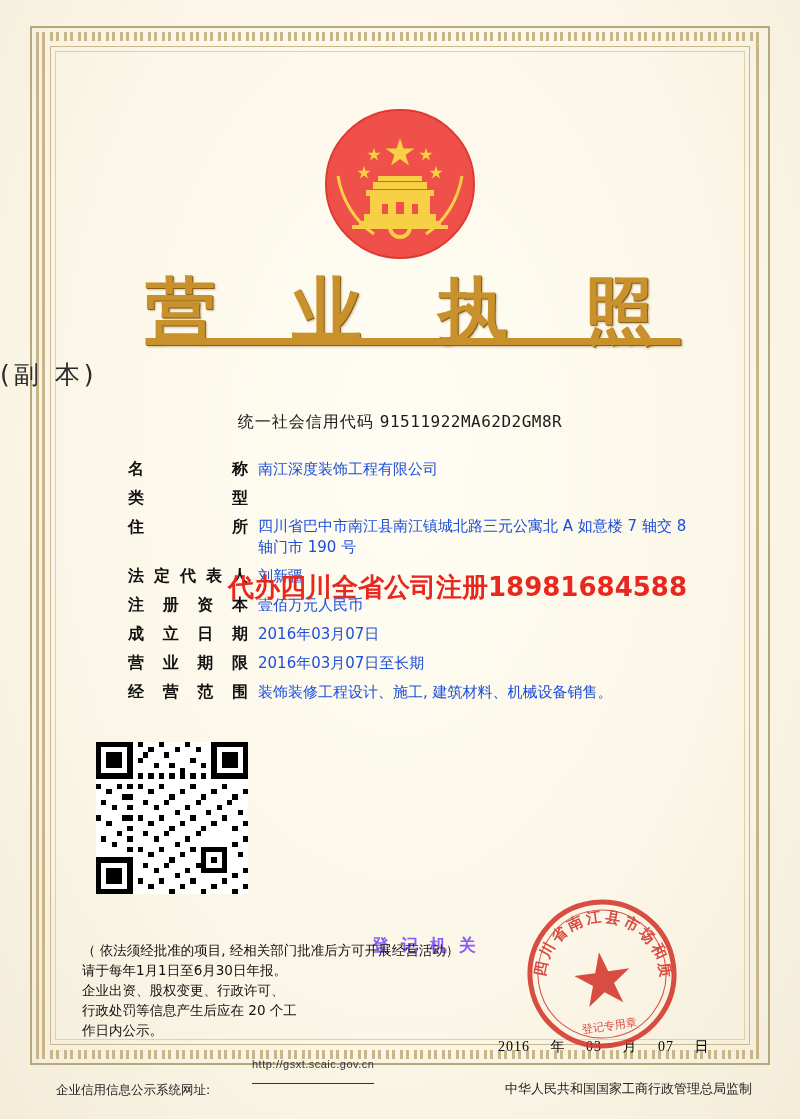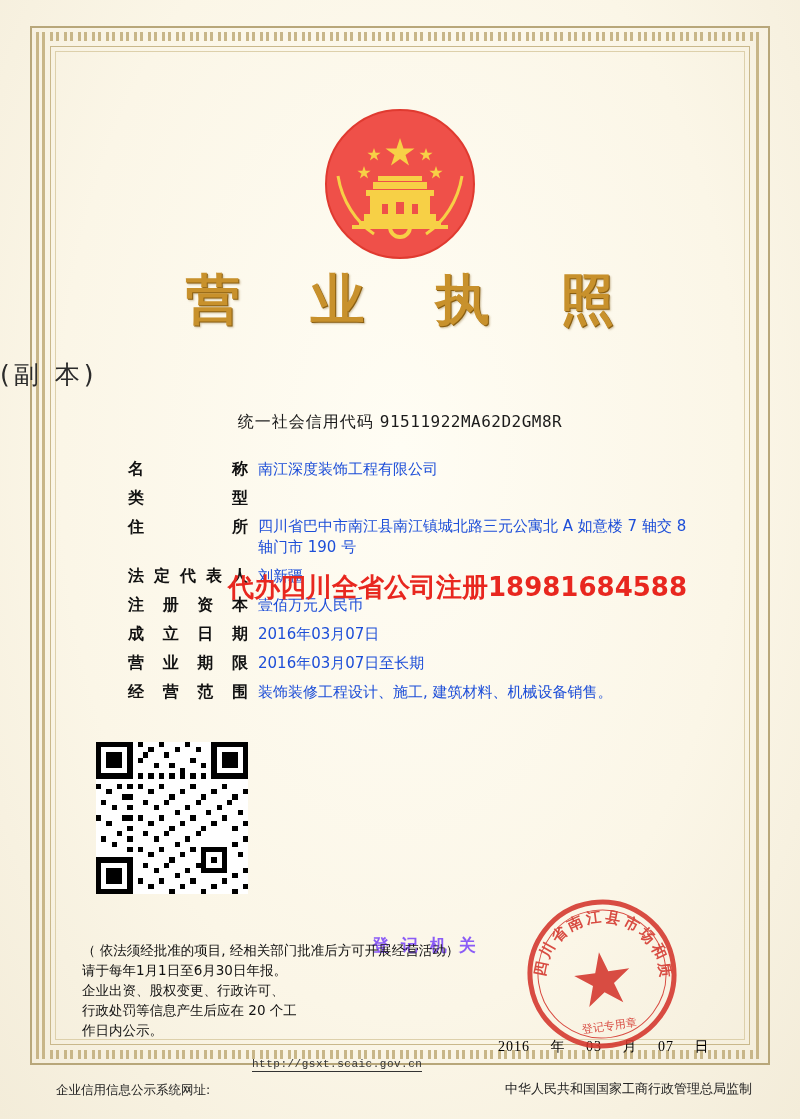--- a/index.html
+++ b/index.html
@@ -75,26 +75,27 @@
   }
 
   
   .title {
     position: absolute;
     top: 264px;
     left: 0;
     right: 0;
     text-align: center;
     font-family: "DejaVu Sans", "Liberation Sans", sans-serif;
-    font-size: 54px;
+    font-size: 70px;
     font-weight: bold;
     letter-spacing: 26px;
     text-indent: 26px;
     color: #c8912c;
     text-shadow: 1px 1px 0 #8a5f12, 2px 2px 2px rgba(120,80,10,.35);
+    text-decoration: underline;
   }
   .subtitle {
     position: absolute;
     top: 358px;
     left: 0;
     right: 0;
     font-family: "DejaVu Sans", "Liberation Sans", sans-serif;
     font-size: 25px;
     color: #2b2b2b;
     letter-spacing: 4px;
@@ -216,26 +217,26 @@
     color: #111;
     line-height: 20px;
   }
   .notes div { white-space: nowrap; }
 
   
   .footer-url {
     position: absolute;
     left: 252px;
     top: 1058px;
-    font-family: Liberation Mono, monospace;
+    font-family: Liberation Sans, sans-serif;
     font-size: 11px;
     color: #333;
     letter-spacing: 0.5px;
     border-bottom: 1px solid #333;
-    padding-bottom: 1px;
+    padding-bottom: 13px;
   }
   .footer-left {
     position: absolute;
     left: 56px;
     top: 1082px;
     font-family: "DejaVu Sans", "Liberation Sans", sans-serif;
     font-size: 12.5px;
     color: #222;
   }
   .footer-right {

